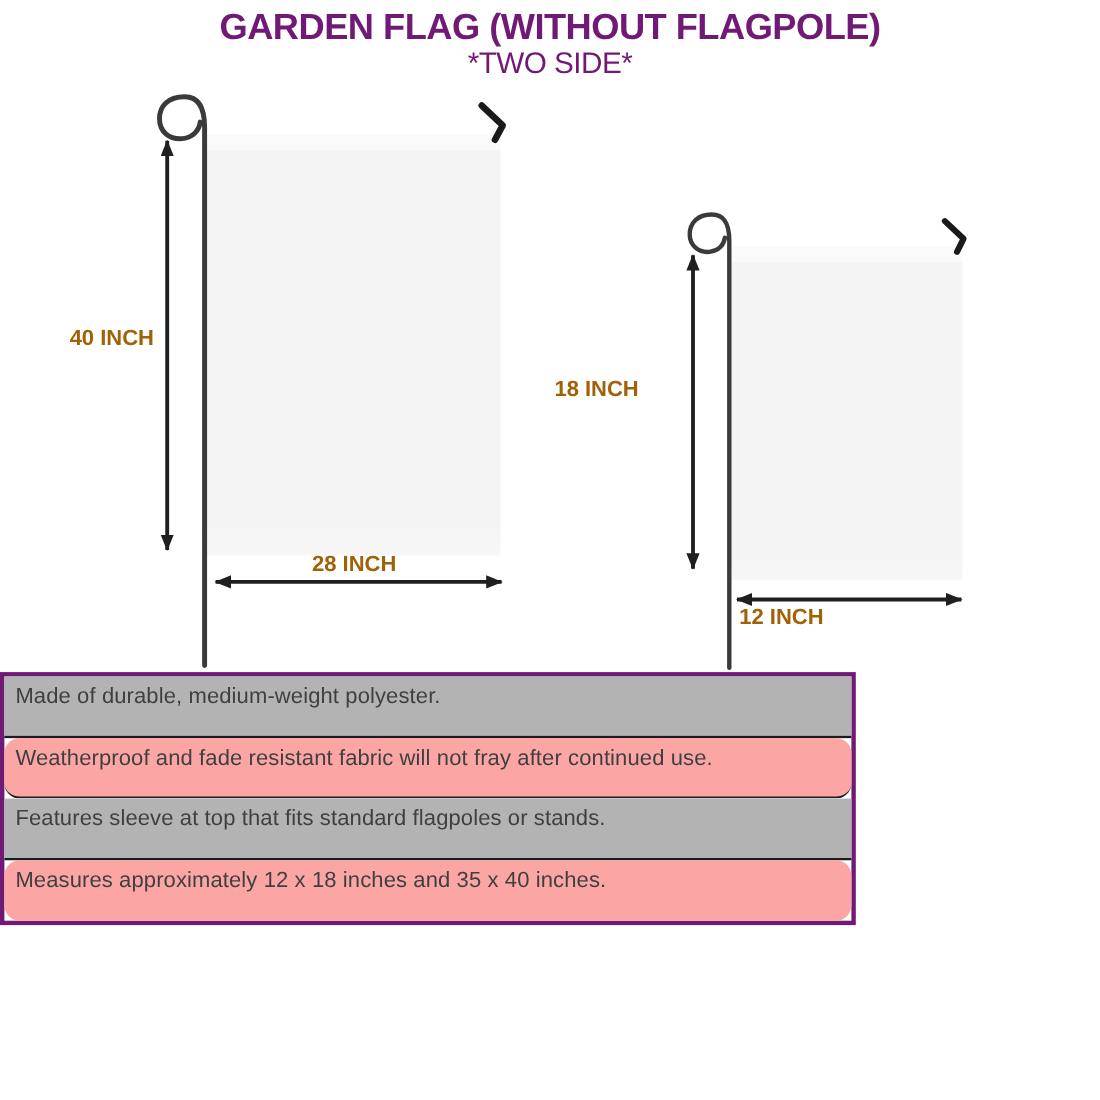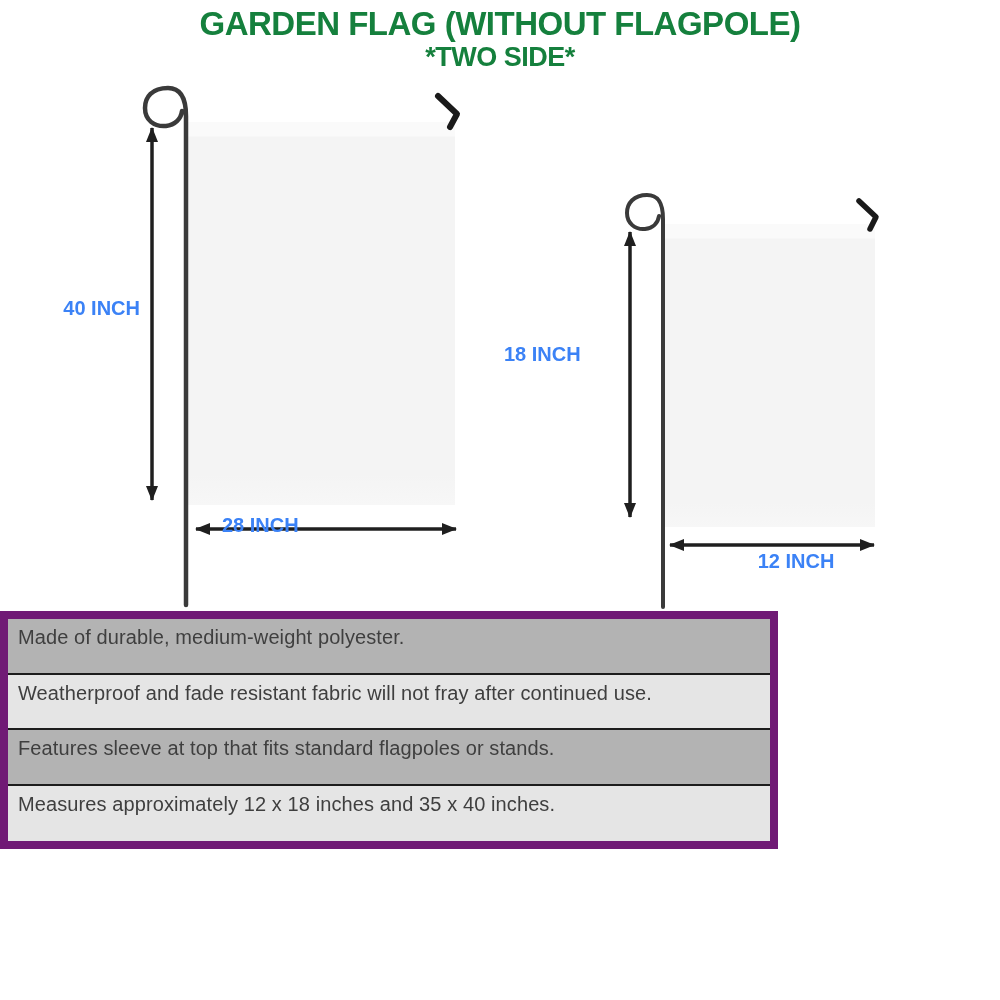--- a/index.html
+++ b/index.html
@@ -16,31 +16,31 @@
     overflow: hidden;
   }
 
   
   .title-block {
     position: absolute;
     top: 6px;
     left: 0;
     width: 1000px;
     text-align: center;
-    color: #15803d;
+    color: #701a75;
   }
   .title-line1 {
     font-size: 33px;
     font-weight: 800;
     letter-spacing: -0.5px;
     line-height: 1.12;
   }
   .title-line2 {
     font-size: 27px;
-    font-weight: 700;
+    font-weight: 400;
     letter-spacing: -0.5px;
     line-height: 1.05;
   }
 
   
   .flag {
     position: absolute;
     background: linear-gradient(180deg, #fafafa 0px, #fafafa 14px, #f4f4f4 15px, #f4f4f4 92%, #f7f7f7 100%);
   }
   .flag-large { left: 186px; top: 122px; width: 269px; height: 383px; }
@@ -53,49 +53,49 @@
     top: 0;
     width: 1000px;
     height: 1000px;
   }
 
   
   .dim-label {
     position: absolute;
     font-size: 20px;
     font-weight: bold;
-    color: #3b82f6;
+    color: #a16207;
     white-space: nowrap;
   }
   .dim-40 { left: 30px;  top: 297px; width: 110px; text-align: right; }
-  .dim-28 { left: 222px; top: 514px; width: 200px; text-align: left; }
+  .dim-28 { left: 222px; top: 502px; width: 200px; text-align: center; }
   .dim-18 { left: 504px; top: 343px; width: 110px; text-align: left; }
-  .dim-12 { left: 696px; top: 550px; width: 200px; text-align: center; }
+  .dim-12 { left: 672px; top: 550px; width: 200px; text-align: left; }
 
   
   .features-table {
     position: absolute;
     left: 0;
     top: 611px;
     width: 778px;
-    border: 8px solid #701a75;
+    border: 4px solid #701a75;
     box-sizing: border-box;
   }
   .feature-row {
     height: 55.5px;
     box-sizing: border-box;
     border-bottom: 2px solid #1c1c1c;
     padding: 7px 10px 0 10px;
     font-size: 20px;
     color: #3f3f3f;
     letter-spacing: 0.1px;
   }
   .feature-row:last-child { border-bottom: none; }
   .row-gray  { background: #b3b3b3; }
-  .row-white { background: #e5e5e5; }
+  .row-white { background: #fca5a5; border-radius: 14px; }
 </style>
 </head>
 <body>
 
 <div class="canvas">
 
   <header class="title-block">
     <div class="title-line1">GARDEN FLAG (WITHOUT FLAGPOLE)</div>
     <div class="title-line2">*TWO SIDE*</div>
   </header>

